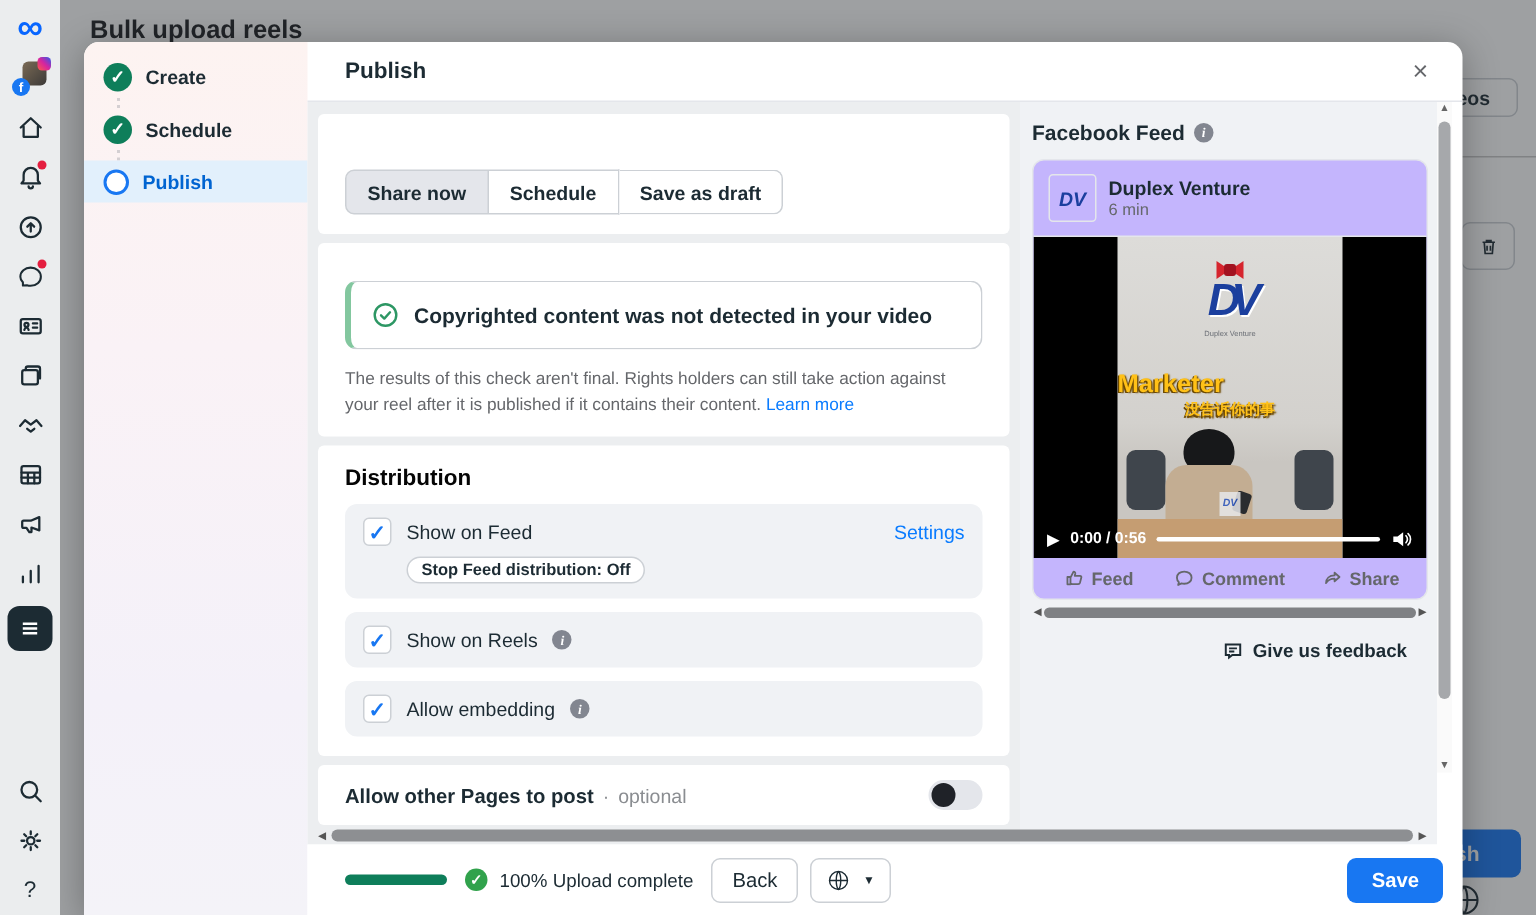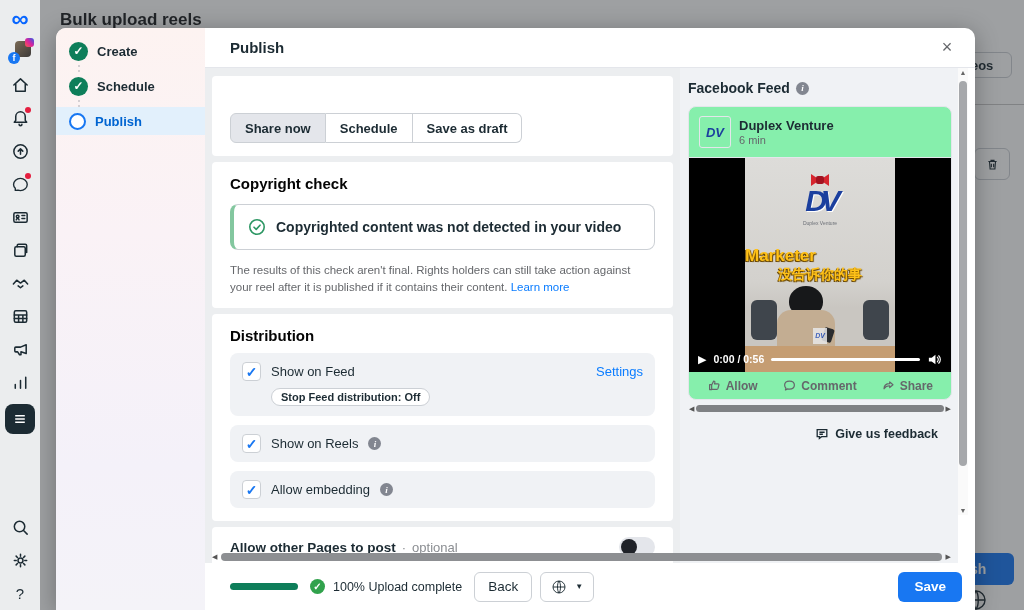--- a/index.html
+++ b/index.html
@@ -81,34 +81,34 @@
 
   .toggle-row { background:#fff; border-radius:4px; padding:10px 18px; display:flex; align-items:center; gap:6px; }
   .toggle-label { font-size:13.5px; font-weight:700; color:#1c2b33; }
   .toggle-opt { font-size:13px; color:#8a8d91; }
   .toggle { width:36px; height:20px; background:#e4e6eb; border-radius:10px; position:relative; flex:none; }
   .toggle .knob { position:absolute; left:2px; top:2px; width:16px; height:16px; border-radius:50%; background:#1f2228; }
 
   
   .preview-col { position:absolute; left:475px; top:0; width:278px; bottom:0; background:#f0f2f5; padding:12px 6px 0 8px; }
   .pv-head { display:flex; align-items:center; gap:6px; font-size:14px; font-weight:700; color:#1c2b33; }
-  .pv-card { margin-top:10px; width:264px; background:#86efac; border:1px solid #e4e6eb; border-radius:8px; overflow:hidden; }
+  .pv-card { margin-top:10px; width:264px; background:#c4b5fd; border:1px solid #e4e6eb; border-radius:8px; overflow:hidden; }
   .pv-card-head { display:flex; align-items:center; gap:8px; padding:9px 10px; border-bottom:1px solid #e4e6eb; }
   .pv-avatar { width:32px; height:32px; border:1px solid #e4e6eb; border-radius:3px; display:flex; align-items:center; justify-content:center; font-size:13px; font-weight:800; font-style:italic; color:#1b3f9e; }
   .pv-name { font-size:13px; font-weight:700; color:#1c2b33; line-height:1.25; }
   .pv-time { font-size:11px; color:#65676b; }
 
   .pv-video { height:214px; background:#000; position:relative; }
   .scene { width:150px; height:214px; margin:0 auto; position:relative; background:linear-gradient(180deg,#dddcd9 0%,#d3d1cd 58%,#c9c6c1 70%); overflow:hidden; }
   .bow { position:absolute; top:16px; left:50%; transform:translateX(-50%); width:0; height:0; border-left:9px solid #d6252e; border-right:9px solid #d6252e; border-top:6px solid transparent; border-bottom:6px solid transparent; }
   .bow::after { content:""; position:absolute; left:-4px; top:-4px; width:8px; height:8px; background:#a31220; border-radius:2px; }
   .dv-logo { position:absolute; top:26px; left:0; right:0; text-align:center; font-size:30px; font-weight:800; font-style:italic; color:#1b3f9e; text-shadow:1px 1px 0 #fff; letter-spacing:-6px; }
   .dv-cap { position:absolute; top:62px; left:0; right:0; text-align:center; font-size:5px; color:#6b6f76; }
   .vt1 { position:absolute; top:88px; left:0; right:0; text-align:left; font-size:17px; font-weight:800; color:#ffc117; text-shadow:-1px 1px 0 #6e4a00, 1px 1px 1px #6e4a00; }
-  .vt2 { position:absolute; top:108px; left:0; right:0; text-align:center; font-size:14px; font-weight:800; color:#ffc117; text-shadow:-1px 1px 0 #6e4a00, 1px 1px 1px #6e4a00; }
+  .vt2 { position:absolute; top:108px; left:0; right:0; text-align:center; font-size:10px; font-weight:800; color:#ffc117; text-shadow:-1px 1px 0 #6e4a00, 1px 1px 1px #6e4a00; }
   .chair { position:absolute; width:26px; height:40px; background:#3f454c; border-radius:6px; top:142px; }
   .hair { position:absolute; top:128px; left:44px; width:34px; height:30px; background:#17181a; border-radius:50% 50% 45% 45%; }
   .jacket { position:absolute; top:152px; left:32px; width:58px; height:42px; background:#c3ad92; border-radius:14px 14px 0 0; }
   .phone { position:absolute; top:170px; left:78px; width:10px; height:14px; background:#2a2c2f; border-radius:2px; transform:rotate(18deg); }
   .desk { position:absolute; bottom:0; left:0; right:0; height:26px; background:#c59d72; }
   .wm { position:absolute; bottom:28px; left:50%; transform:translateX(-50%); width:14px; height:16px; background:#e8e8ea; color:#2b57c4; font-size:7px; font-weight:800; font-style:italic; text-align:center; line-height:16px; opacity:.85; }
   .vctrl { position:absolute; left:0; right:0; bottom:0; height:26px; display:flex; align-items:center; gap:7px; padding:0 9px; }
   .vplay { color:#fff; font-size:11px; }
   .vtime { color:#fff; font-size:10.5px; font-weight:600; white-space:nowrap; }
   .vbar { flex:1; height:3px; background:#fff; border-radius:2px; }
@@ -284,21 +284,20 @@
 
         <div class="sect">
           <div class="seg">
             <button class="sel">Share now</button>
             <button>Schedule</button>
             <button>Save as draft</button>
           </div>
         </div>
 
         <div class="sect">
-          <div class="sect-h">Copyright check</div>
           <div class="cc-card">
             <span class="cc-ic"><svg viewBox="0 0 18 18">
                   <circle cx="9" cy="9" r="7.2"></circle>
                   <path d="M6 9.2 8.2 11.4 12 7.2"></path>
                 </svg></span>
             <span class="cc-text">Copyrighted content was not detected in your video</span>
           </div>
           <div class="cc-note">
             <span>The results of this check aren't final. Rights holders can still take action against your reel after it is published if it contains their content. </span><span class="link">Learn more</span>
           </div>
@@ -387,21 +386,21 @@
                   </svg>
                 </span>
             </div>
           </div>
 
           <div class="pv-actions">
             <span class="pv-act">
                 <svg viewBox="0 0 16 16">
                   <path d="M2 7h2.5v6H2zM4.5 12.5V7.5L7 2.5c1 0 1.6.8 1.4 1.8L8 6h4.3c.8 0 1.3.7 1.1 1.4l-1.1 4.2c-.2.7-.8 1.2-1.5 1.2H6z"></path>
                 </svg>
-                <span>Allow</span>
+                <span>Feed</span>
               </span>
             <span class="pv-act">
                 <svg viewBox="0 0 16 16">
                   <path d="M8 2.5c3.6 0 6 2.2 6 5s-2.4 5-6 5c-.8 0-1.5-.1-2.2-.3L3 13.5l.6-2.3C2.6 10.3 2 9 2 7.5c0-2.8 2.4-5 6-5z"></path>
                 </svg>
                 <span>Comment</span>
               </span>
             <span class="pv-act">
                 <svg viewBox="0 0 16 16">
                   <path d="M9.5 3.5 13.5 7 9.5 10.5V8.3C6.5 8.3 4 9.5 2.5 12c0-3.8 2.6-6.3 7-6.3z"></path>

